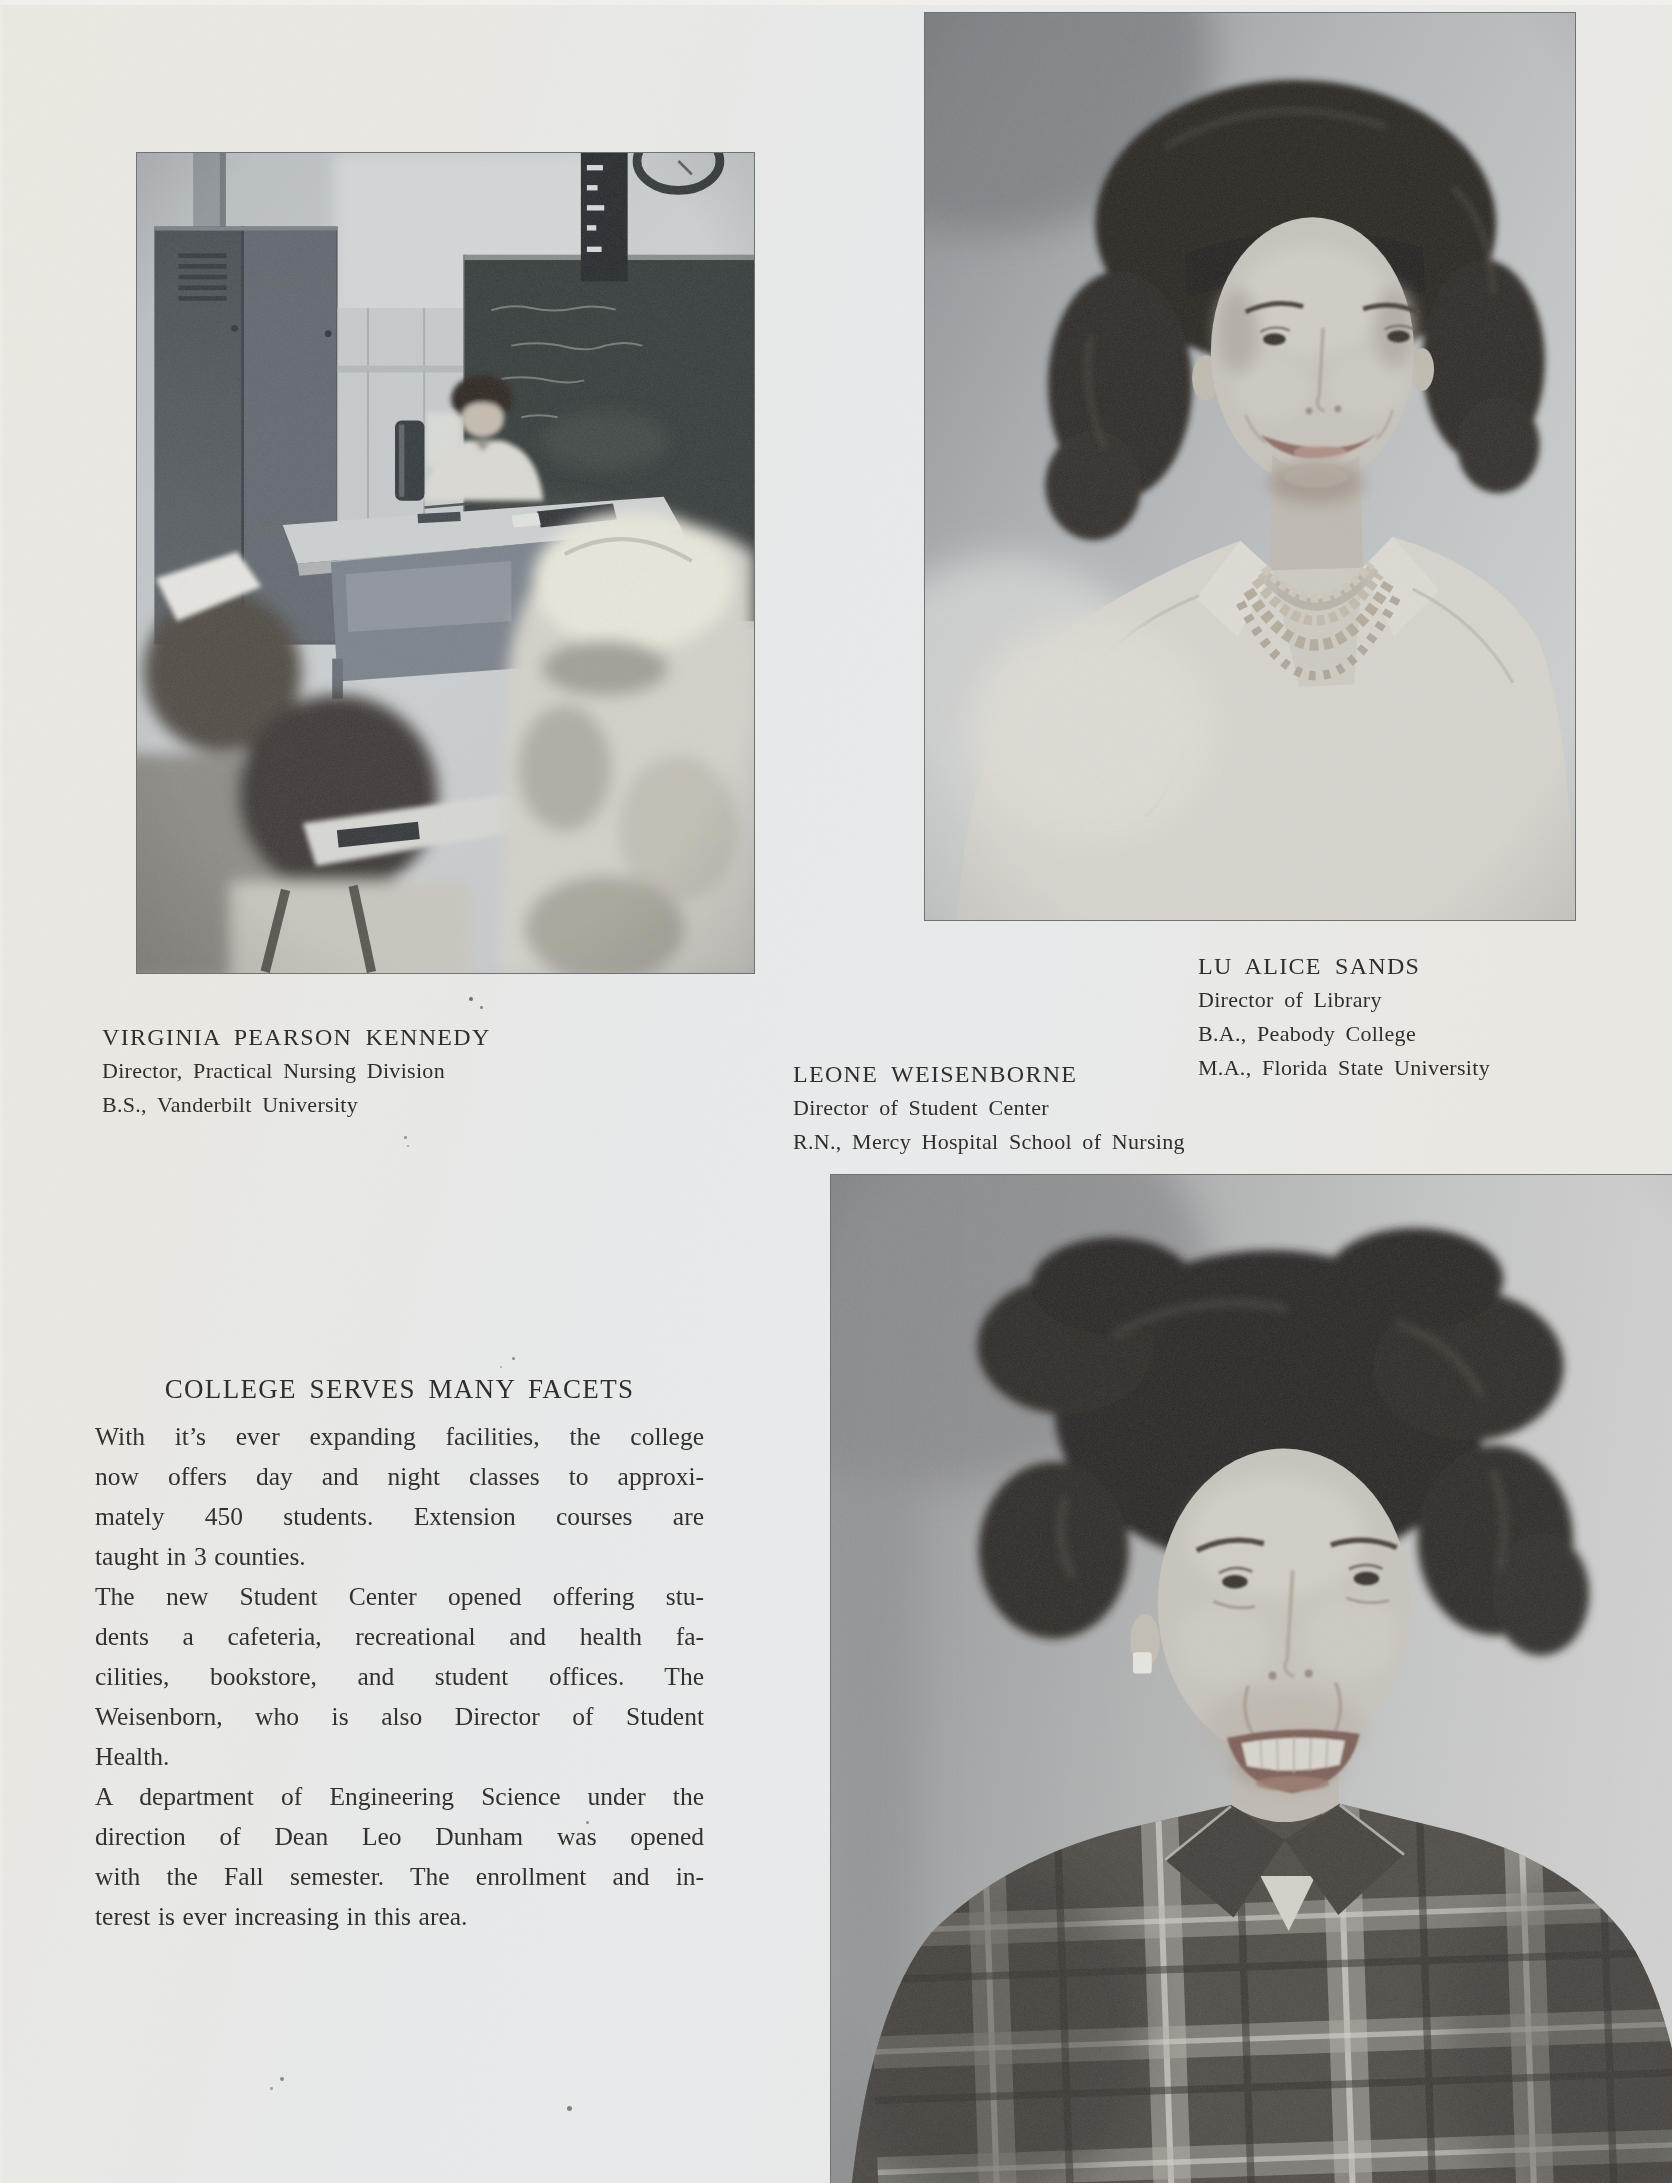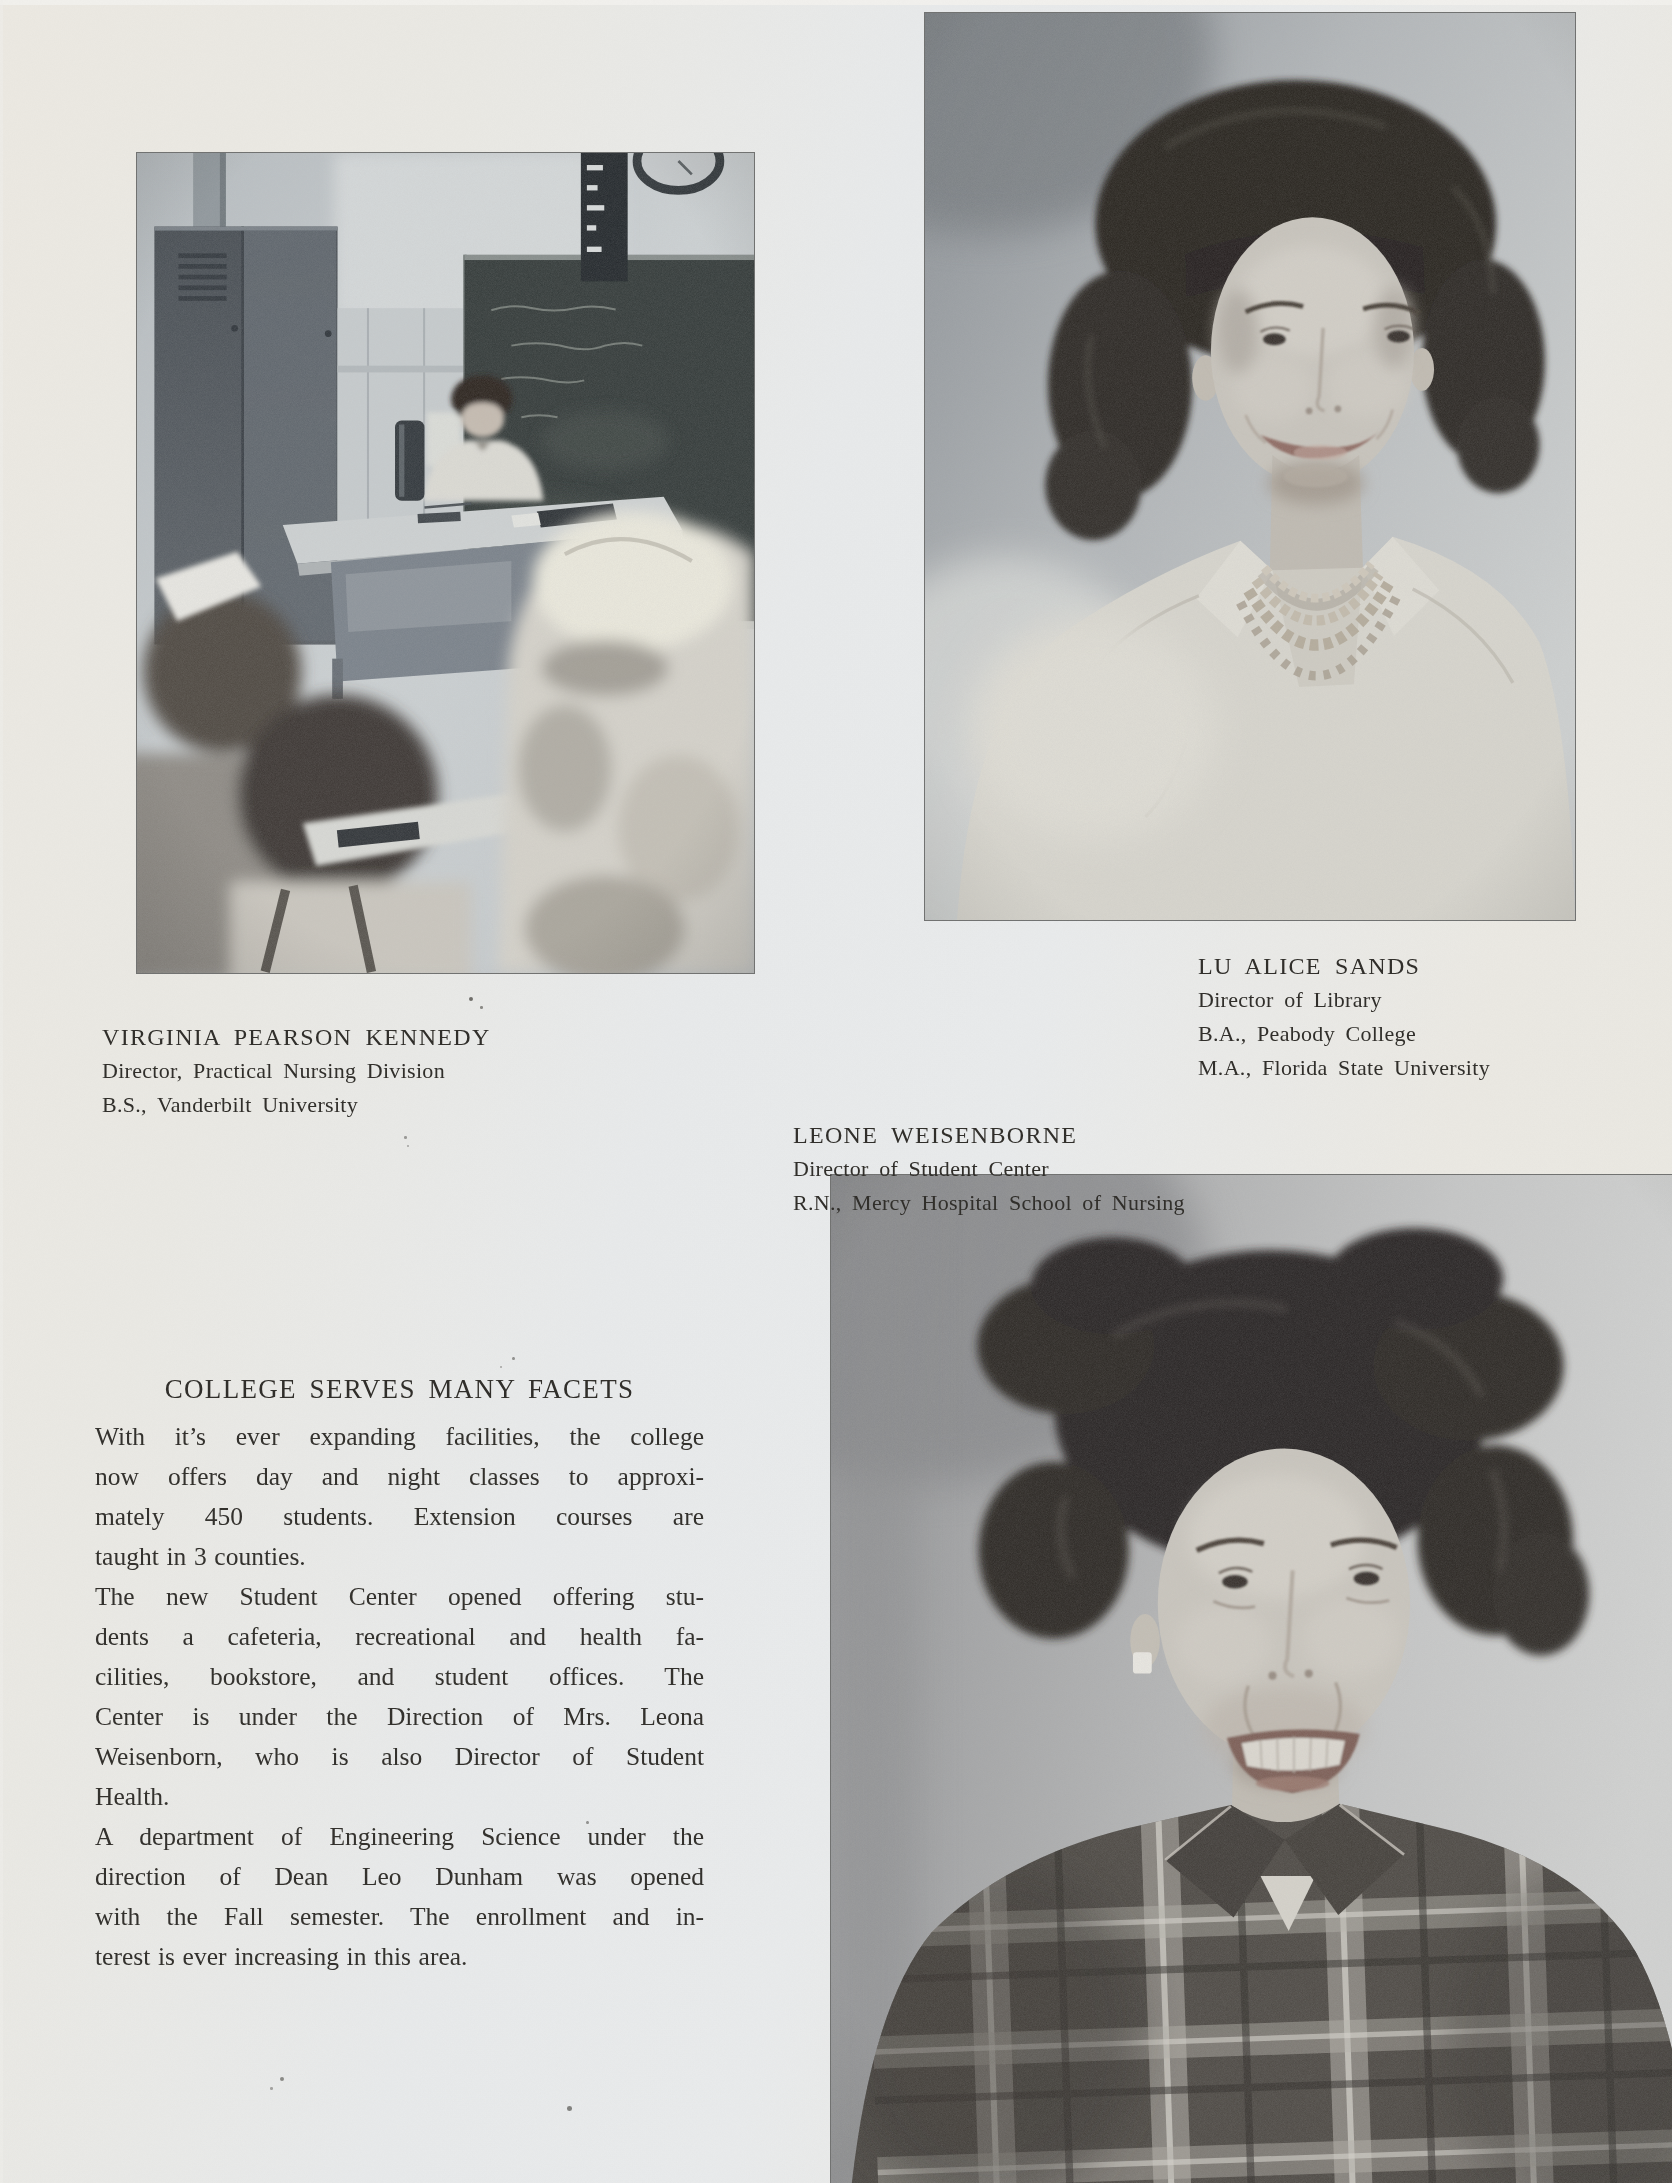--- a/index.html
+++ b/index.html
@@ -26,21 +26,21 @@
 
   .photo-classroom{left:96px;top:141px;width:619px;height:822px;}
   .photo-sands{left:884px;top:1.3px;width:652px;height:909px;}
   .photo-plaid{left:790px;top:1163px;width:877px;height:1016px;}
 
   .caption{position:absolute;line-height:34px;white-space:nowrap;color:#2e2c28;}
   .cap-name{font-size:24px;letter-spacing:1.3px;word-spacing:6px;}
   .cap-line{font-size:22px;letter-spacing:0.3px;word-spacing:4.7px;}
   .caption-kennedy{left:102px;top:1020px;}
   .caption-sands{left:1198px;top:949px;}
-  .caption-weisenborne{left:793px;top:1118px;}
+  .caption-weisenborne{left:793px;top:1057px;}
 
   .article{position:absolute;left:95px;top:1361px;width:609px;}
   .headline{
     margin:8px;font-weight:normal;
     font-size:27px;line-height:40px;
     letter-spacing:1.3px;word-spacing:4.7px;
     text-align:center;color:#2e2c28;
   }
   .tline{
     font-size:25.5px;line-height:40px;
@@ -450,21 +450,20 @@
     <div class="para">
       <div class="tline">With it’s ever expanding facilities, the college</div>
       <div class="tline">now offers day and night classes to approxi-</div>
       <div class="tline">mately 450 students. Extension courses are</div>
       <div class="tline last">taught in 3 counties.</div>
     </div>
     <div class="para">
       <div class="tline">The new Student Center opened offering stu-</div>
       <div class="tline">dents a cafeteria, recreational and health fa-</div>
       <div class="tline">cilities, bookstore, and student offices. The</div>
-      <div class="tline">Center is under the Direction of Mrs. Leona</div>
       <div class="tline">Weisenborn, who is also Director of Student</div>
       <div class="tline last">Health.</div>
     </div>
     <div class="para">
       <div class="tline">A department of Engineering Science under the</div>
       <div class="tline">direction of Dean Leo Dunham was opened</div>
       <div class="tline">with the Fall semester. The enrollment and in-</div>
       <div class="tline last">terest is ever increasing in this area.</div>
     </div>
   </section>

